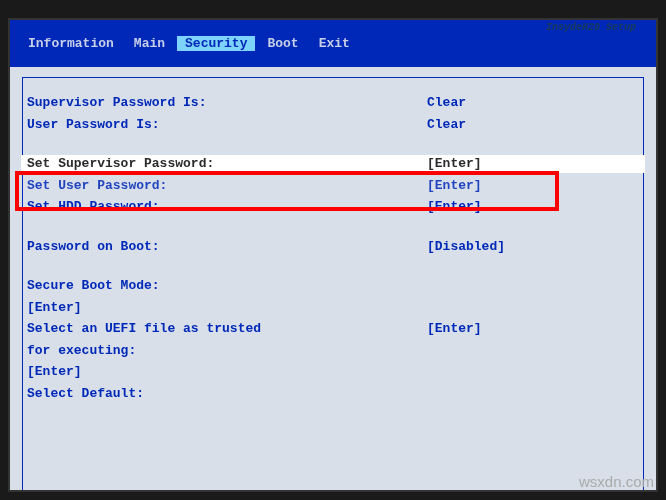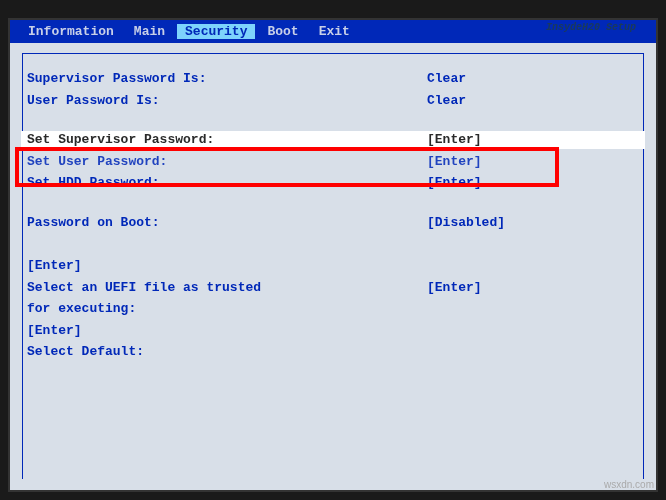--- a/index.html
+++ b/index.html
@@ -36,21 +36,21 @@
       text-align: right;
       padding-right: 20px;
       color: #1a3a5a;
       font-size: 10px;
       font-style: italic;
       font-weight: bold;
     }
     .menu-bar {
       background: #0028b8;
       color: #c8d0e8;
-      padding: 4px 10px;
+      padding: 16px 10px;
       display: flex;
       gap: 4px;
       font-size: 13px;
     }
     .menu-item {
       padding: 0 8px;
     }
     .menu-item.active {
       background: #7dd3fc;
       color: #0028b8;
@@ -107,21 +107,21 @@
     }
     .obscured {
       opacity: 0.85;
     }
     .watermark {
       position: absolute;
       bottom: 10px;
       right: 12px;
       color: #aaa;
       font-family: Arial, sans-serif;
-      font-size: 10px;
+      font-size: 15px;
       font-weight: normal;
       z-index: 20;
     }
   </style>
 </head>
 <body>
 
 <div class="screen-frame">
   <div class="brand-bar">
     <span>InsydeH20 Setup</span>
@@ -171,20 +171,21 @@
       <div class="gap"></div>
 
       <div class="row">
         <span class="label">Password on Boot:</span>
         <span class="value">[Disabled]</span>
       </div>
 
       <div class="gap"></div>
 
       <div class="row">
+        <span class="label">Secure Boot Mode:</span>
       </div>
 
       <div class="row">
         <span class="value">[Enter]</span>
       </div>
 
       <div class="row">
         <span class="label">Select an UEFI file as trusted</span>
         <span class="value">[Enter]</span>
       </div>

